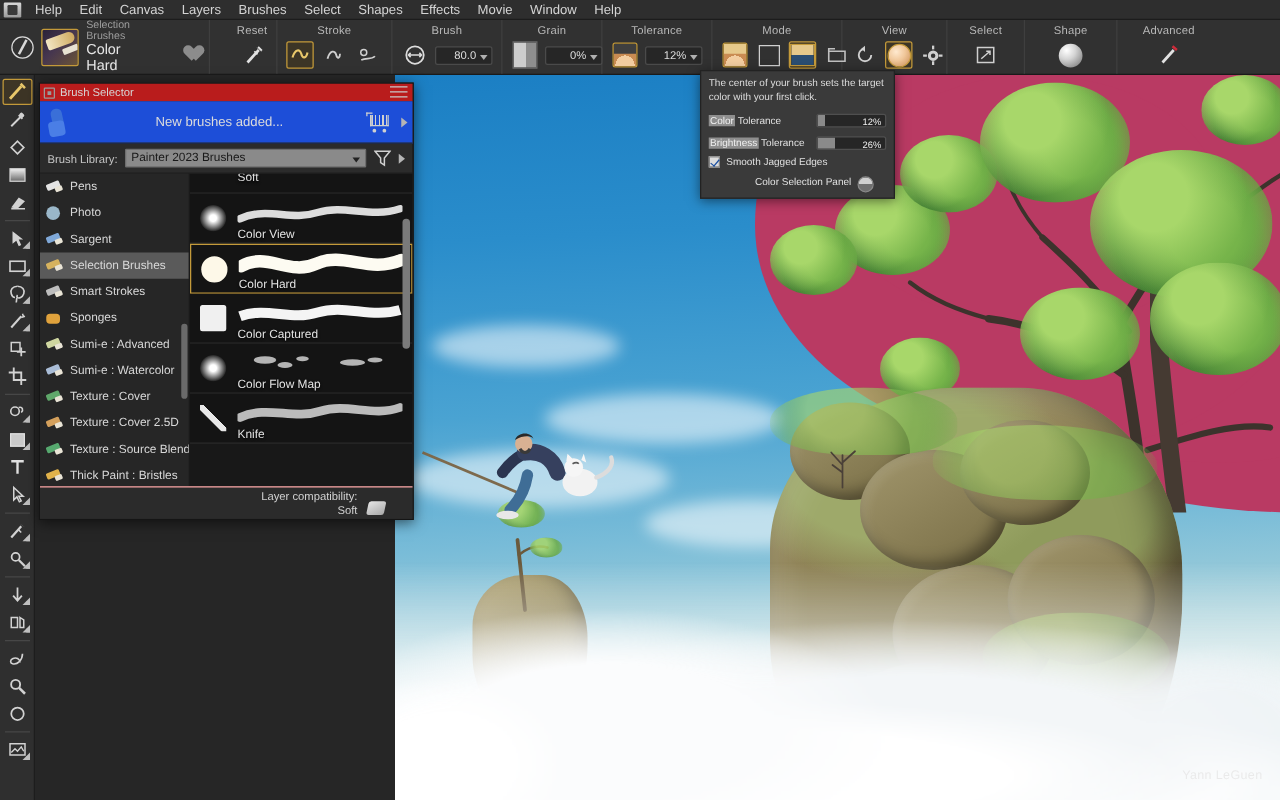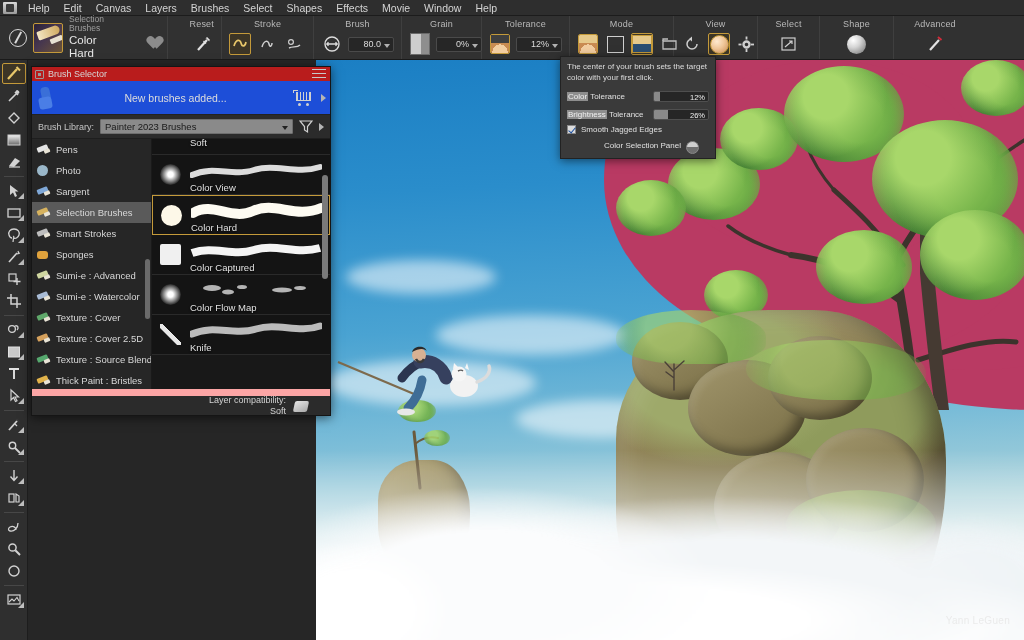--- a/index.html
+++ b/index.html
@@ -323,21 +323,21 @@
   .dab-knife { background:linear-gradient(45deg, transparent 40%, #e8e8e8 41%, #e8e8e8 56%, transparent 57%); }
   .var-stroke { position:absolute; left:38px; top:4px; width:132px; height:24px; }
   .var-label {
     position:absolute; left:38px; bottom:1px; font-size:9.5px; color:#e2e2e2; text-shadow: 0 1px 2px #000;
   }
   .var-label.top { top:-2px; bottom:auto; }
   .var-scroll {
     position:absolute; right:2px; top:36px; width:6px; height:104px; background:#7a7a7a; border-radius:3px;
   }
   .bsel-foot {
-    height:26px; background:#2b2b2b; border-top:7px solid #fca5a5;
+    height:26px; background:#2b2b2b; border-top:1px solid #fca5a5;
     display:flex; flex-direction:column; align-items:flex-end; justify-content:center;
     padding-right:44px; position:relative;
   }
   .foot-l1 { font-size:9px; color:#d2d2d2; line-height:11px; }
   .foot-l2 { font-size:9px; color:#d2d2d2; line-height:11px; }
   .foot-ic {
     position:absolute; right:22px; bottom:3px; width:14px; height:11px;
     background:linear-gradient(150deg,#e6e6e6,#a8a8a8); border-radius:2px;
     transform: skewX(-12deg);
   }

